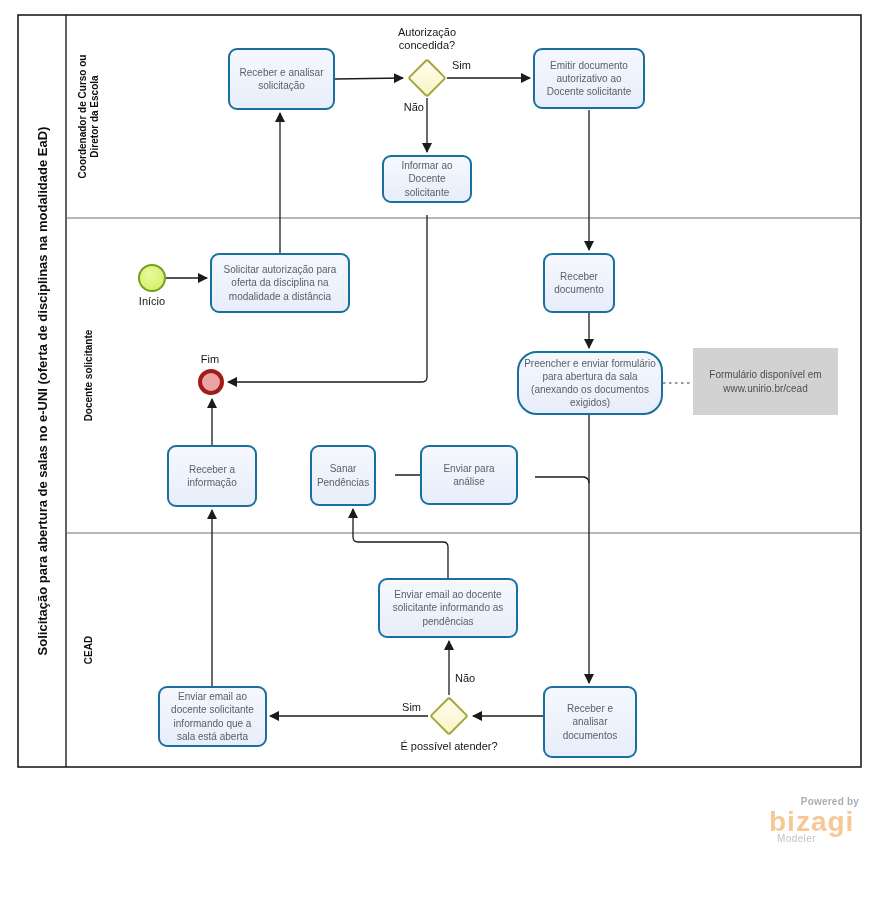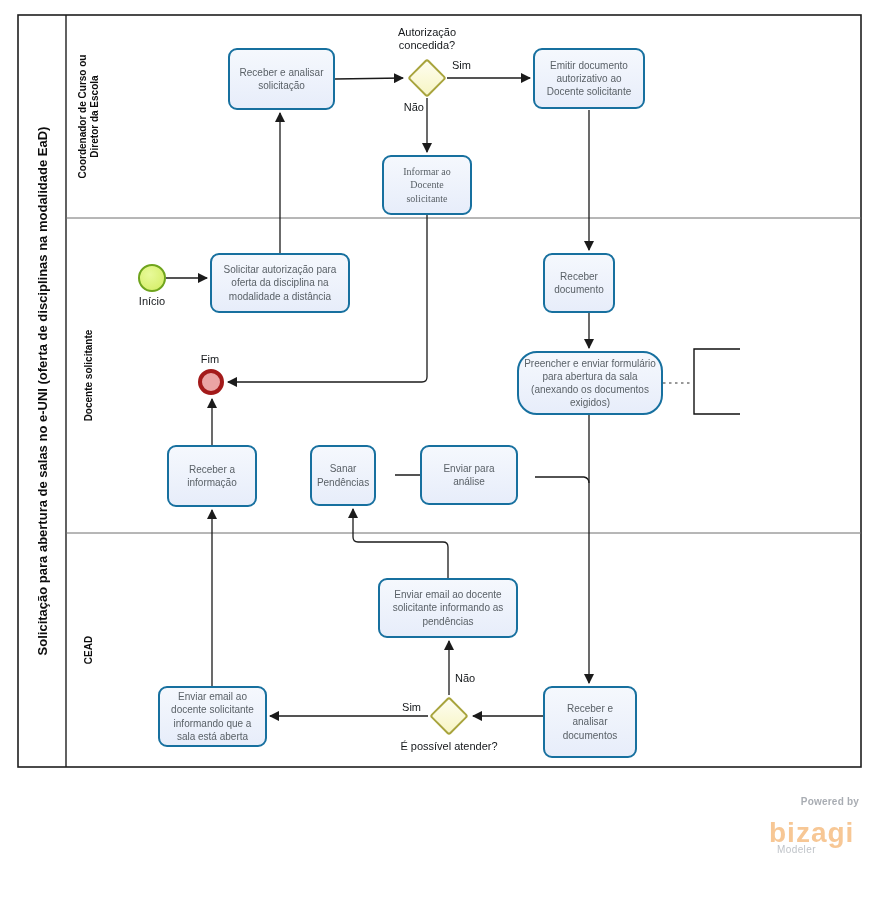--- a/index.html
+++ b/index.html
@@ -38,21 +38,21 @@
   .lbl.r{text-align:right;}
   .rot{
     position:absolute;z-index:3;transform:rotate(-90deg);transform-origin:0 0;
     display:flex;align-items:center;justify-content:center;text-align:center;
     color:#0d0d0d;font-weight:bold;
   }
   .pool-title{font-size:13px;}
   .lane-label{font-size:10px;line-height:1.25;}
   .logo{position:absolute;left:769px;top:796px;width:90px;z-index:3;}
   .logo .pwr{font-size:10px;font-weight:bold;color:#a9adb3;text-align:right;letter-spacing:.2px;}
-  .logo .nm{font-size:28px;font-weight:bold;color:#f7c795;letter-spacing:1px;line-height:1.05;margin-top:11px;}
+  .logo .nm{font-size:28px;font-weight:bold;color:#f7c795;letter-spacing:1px;line-height:1.05;margin-top:0px;}
   .logo .md{font-size:10px;color:#bfc3c8;margin-top:-3px;letter-spacing:.4px;margin-left:8px;}
 </style>
 </head>
 <body>
 
 <div id="stage">
 
   <svg class="wires" width="878" height="915">
     <defs>
       <marker id="arr" viewBox="0 0 10 10" refX="9" refY="5" markerWidth="8" markerHeight="8" orient="auto-start-reverse">
@@ -110,34 +110,37 @@
   <div class="shape task" style="left:228px;top:48px;width:107px;height:62px;">
     <span>Receber  e analisar solicitação</span>
   </div>
   <div class="shape gateway" style="left:413px;top:64px;width:28px;height:28px;"></div>
   <div class="lbl c" style="left:377px;top:26px;width:100px;">Autorização concedida?</div>
   <div class="lbl" style="left:452px;top:59px;width:30px;">Sim</div>
   <div class="lbl r" style="left:396px;top:101px;width:28px;">Não</div>
   <div class="shape task" style="left:533px;top:48px;width:112px;height:61px;">
     <span>Emitir documento autorizativo ao Docente solicitante</span>
   </div>
-  <div class="shape task" style="left:382px;top:155px;width:90px;height:60px;font-family:Liberation Serif, serif;">
+  <div class="shape task" style="left:382px;top:155px;width:90px;height:48px;">
     <span>Informar ao Docente solicitante</span>
   </div>
 
   <div class="shape ev-start" style="left:138px;top:264px;"></div>
   <div class="lbl c" style="left:127px;top:295px;width:50px;">Início</div>
   <div class="shape task" style="left:210px;top:253px;width:140px;height:60px;">
     <span>Solicitar autorização para oferta da disciplina na modalidade a distância</span>
   </div>
   <div class="shape task" style="left:543px;top:253px;width:72px;height:60px;">
     <span>Receber documento</span>
   </div>
   <div class="shape task" style="left:517px;top:351px;width:146px;height:64px;border-radius:20px;">
     <span>Preencher e enviar formulário para abertura da sala (anexando os documentos exigidos)</span>
+  </div>
+  <div class="shape annotation" style="left:693px;top:348px;width:145px;height:67px;">
+    <span>Formulário disponível em www.unirio.br/cead</span>
   </div>
   <div class="lbl c" style="left:190px;top:353px;width:40px;">Fim</div>
   <div class="shape ev-end" style="left:198px;top:369px;"></div>
   <div class="shape task" style="left:167px;top:445px;width:90px;height:62px;">
     <span>Receber a informação</span>
   </div>
   <div class="shape task" style="left:310px;top:445px;width:66px;height:61px;">
     <span>Sanar Pendências</span>
   </div>
   <div class="shape task" style="left:420px;top:445px;width:98px;height:60px;">

